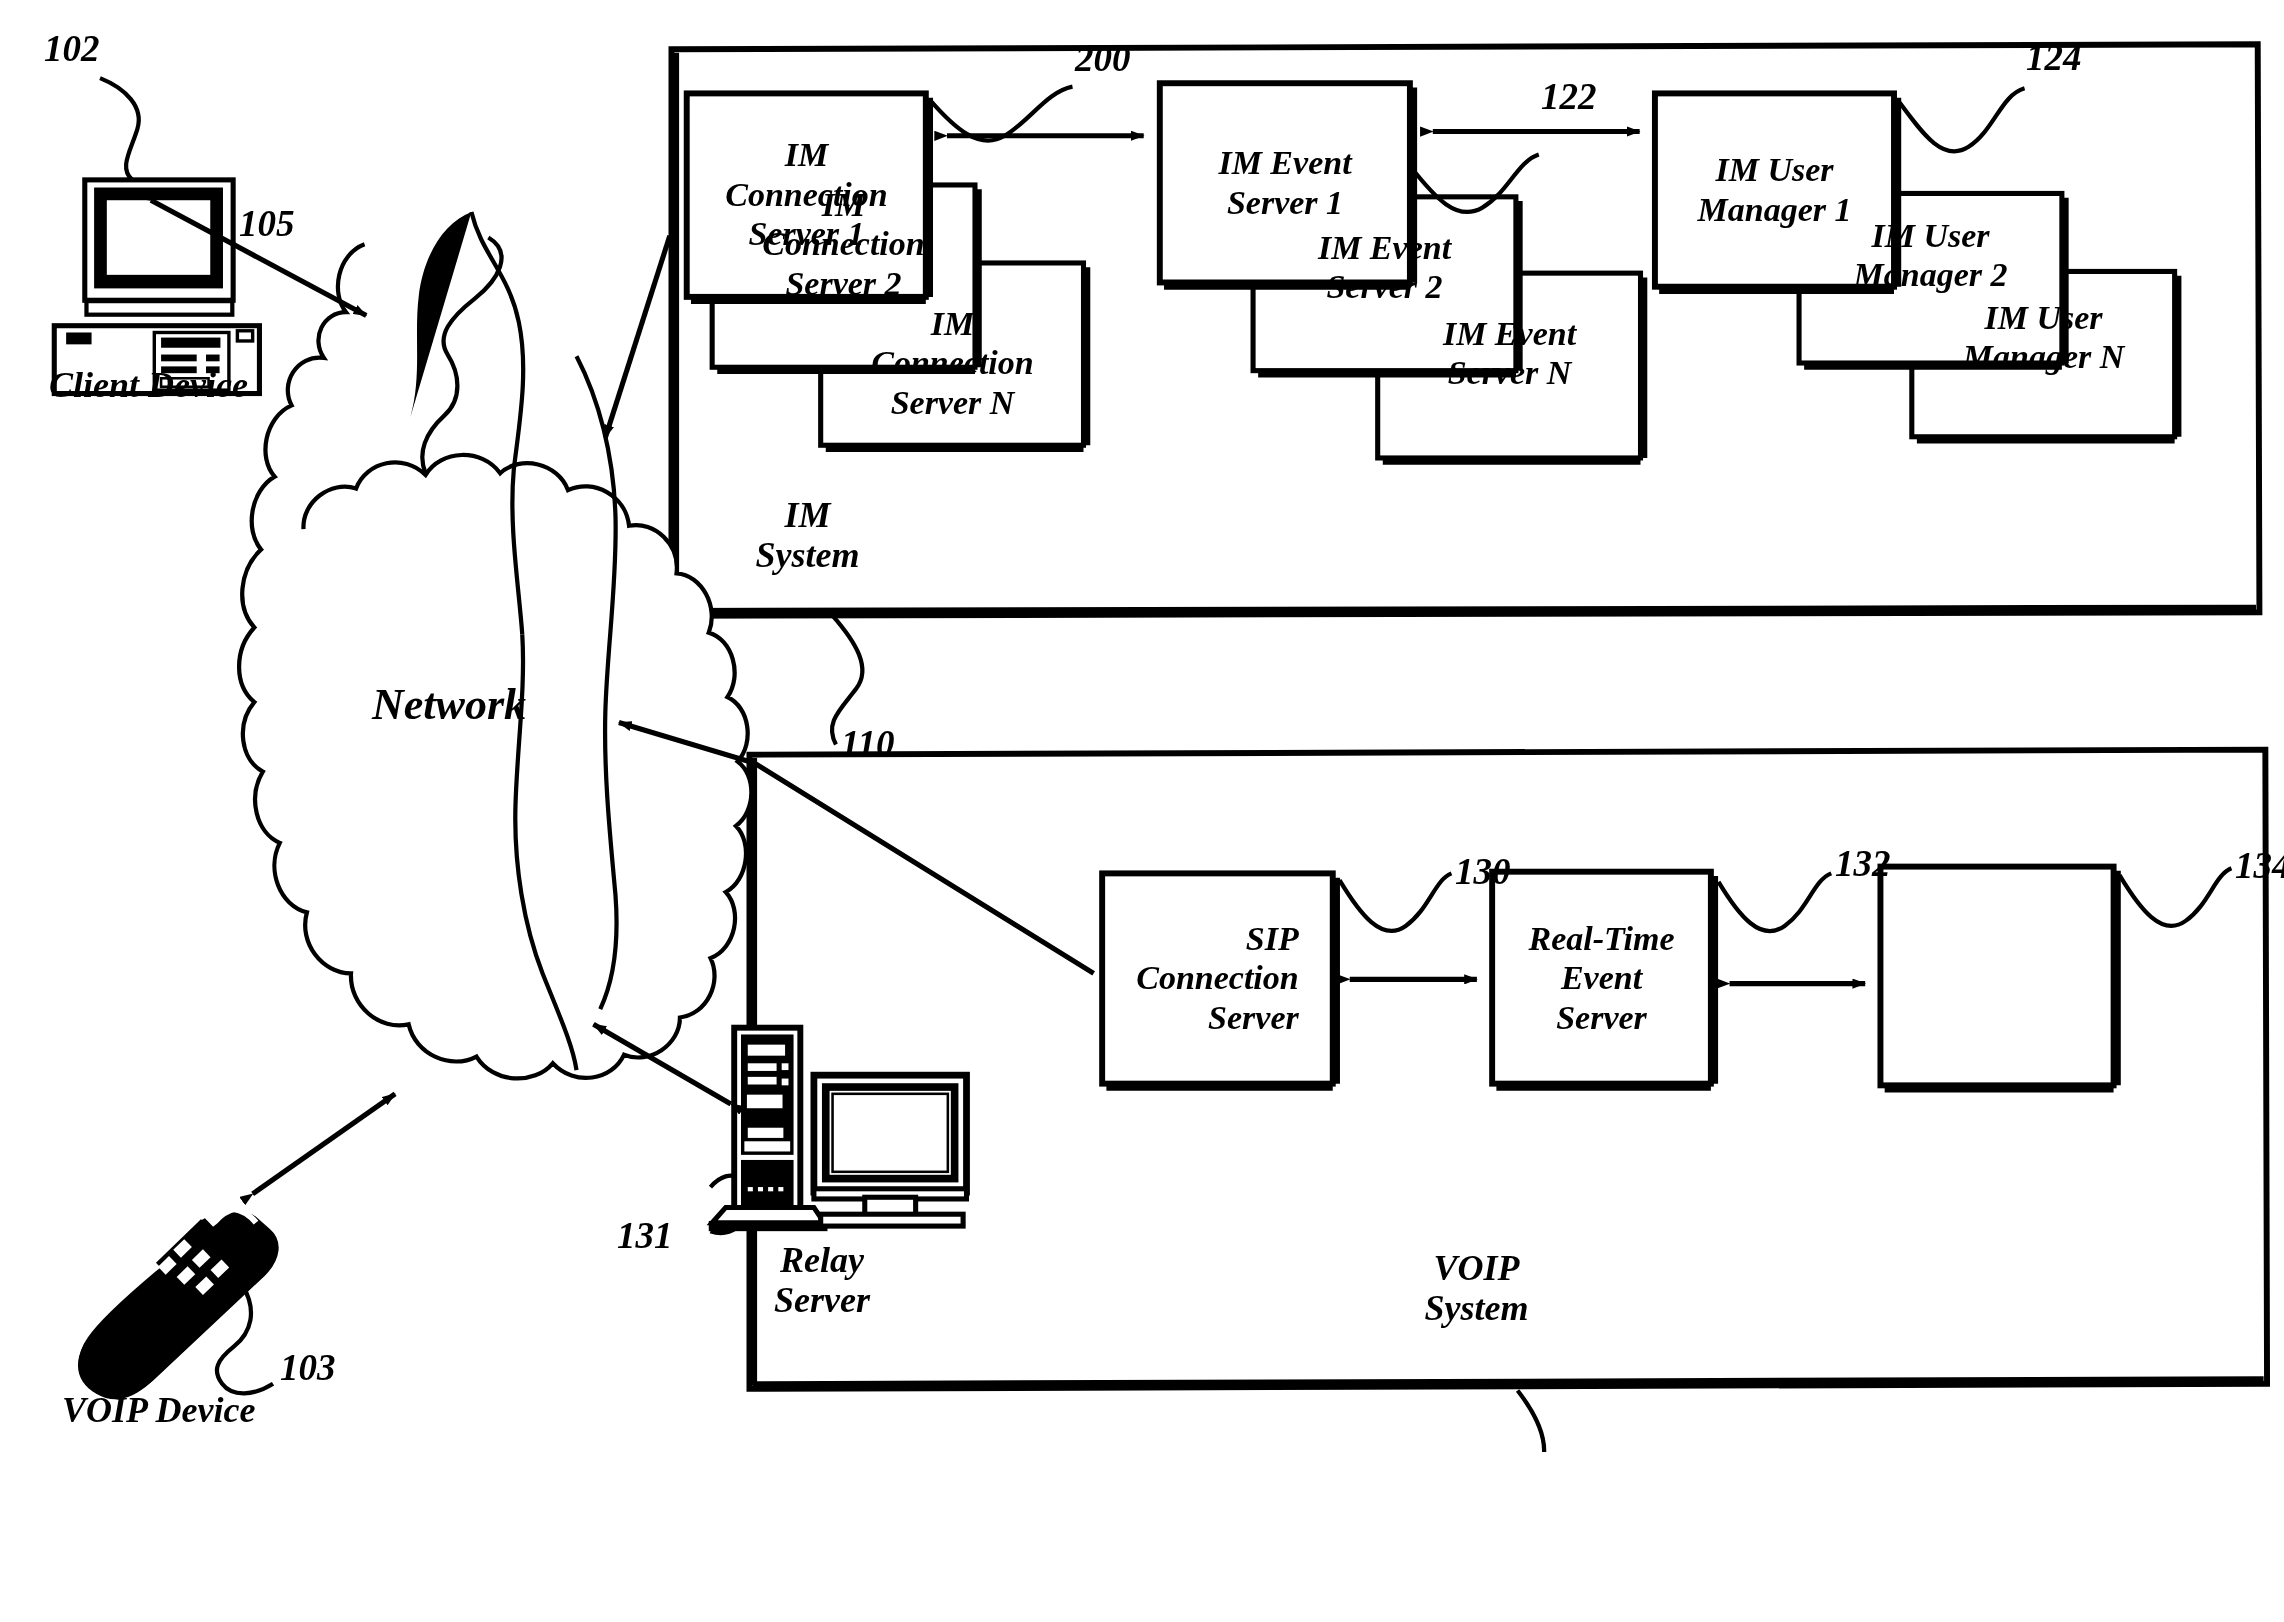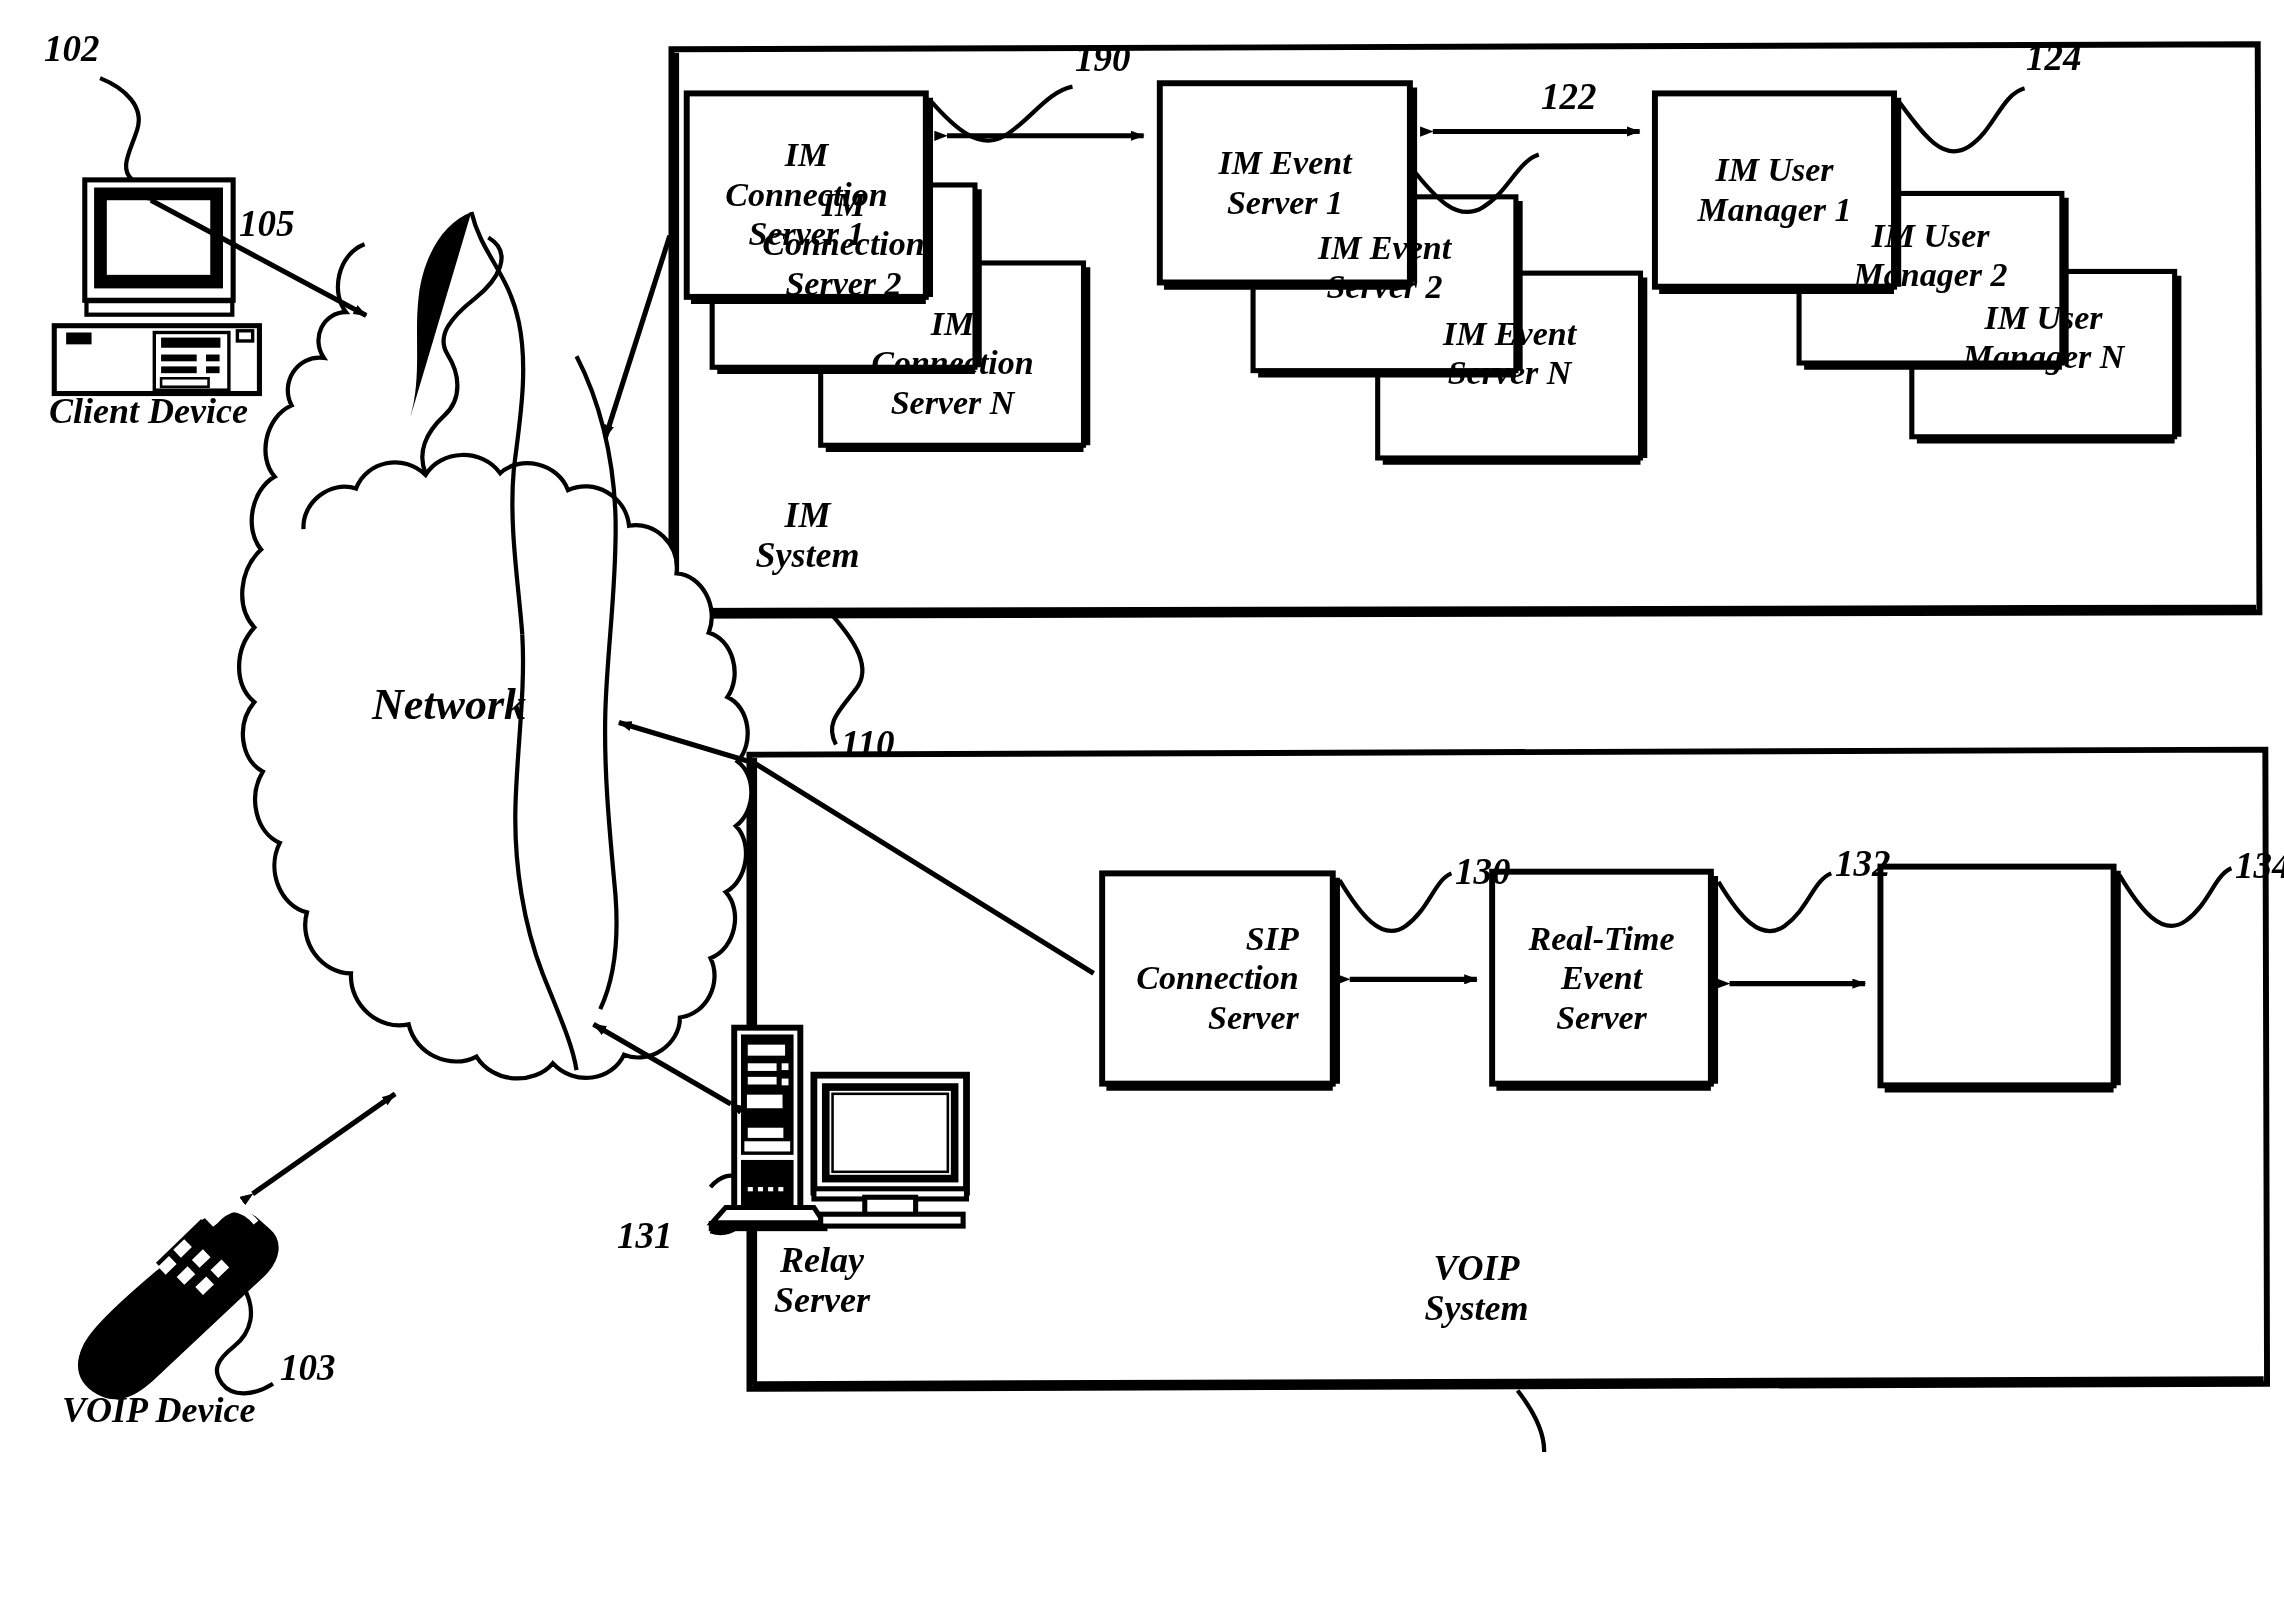--- a/index.html
+++ b/index.html
@@ -292,33 +292,33 @@
     </g>
 
     <g>
       <path d="M300,1846 L600,1846 C660,1846 660,1806 672,1788" fill="none" stroke="#000" stroke-width="7" marker-end="url(#ah)"></path>
     </g>
 
   </svg>
 
   <div class="ref" style="left:44px;top:27px;font-size:37px;">102</div>
   <div class="ref" style="left:239px;top:202px;font-size:37px;">105</div>
-  <div class="ref" style="left:1075px;top:37px;font-size:37px;">190</div>
+  <div class="ref" style="left:1075px;top:37px;font-size:37px;">200</div>
   <div class="ref" style="left:1541px;top:75px;font-size:37px;">122</div>
   <div class="ref" style="left:2026px;top:36px;font-size:37px;">124</div>
   <div class="ref" style="left:841px;top:722px;font-size:37px;">110</div>
   <div class="ref" style="left:280px;top:1346px;font-size:37px;">103</div>
   <div class="ref" style="left:617px;top:1214px;font-size:37px;">131</div>
   <div class="ref" style="left:1455px;top:850px;font-size:37px;">130</div>
   <div class="ref" style="left:1835px;top:805px;font-size:37px;margin-top:37px;">132</div>
   <div class="ref" style="left:2235px;top:844px;font-size:37px;">134</div>
   <div class="ref" style="left:1523px;top:1521px;font-size:37px;">112</div>
   <div class="ref" style="left:153px;top:1540px;font-size:39px;">100</div>
 
-  <div class="lbl" style="left:8.5px;top:391px;width:280px;font-size:36px;">Client Device</div>
+  <div class="lbl" style="left:8.5px;top:365px;width:280px;font-size:36px;">Client Device</div>
   <div class="lbl" style="left:18.7px;top:1390px;width:280px;font-size:36px;">VOIP Device</div>
   <div class="lbl" style="left:339px;top:680px;width:220px;font-size:44px;">Network</div>
   <div class="lbl" style="left:712px;top:1240px;width:220px;font-size:36px;">Relay
 Server</div>
 
   <div class="lbl" style="left:710px;top:495px;width:195px;font-size:36px;">IM
 System</div>
   <div class="lbl" style="left:1375px;top:1248px;width:203px;font-size:36px;">VOIP
 System</div>
 

